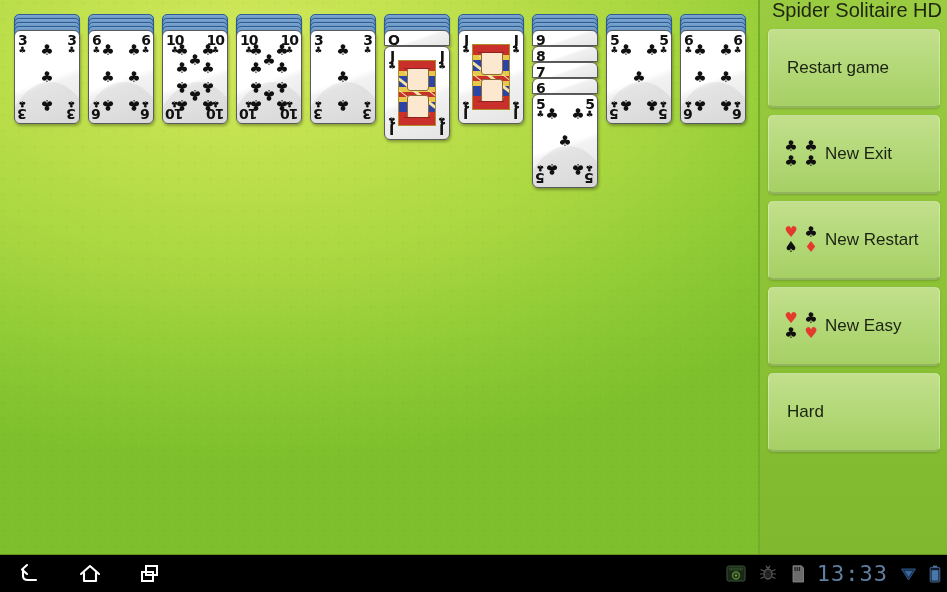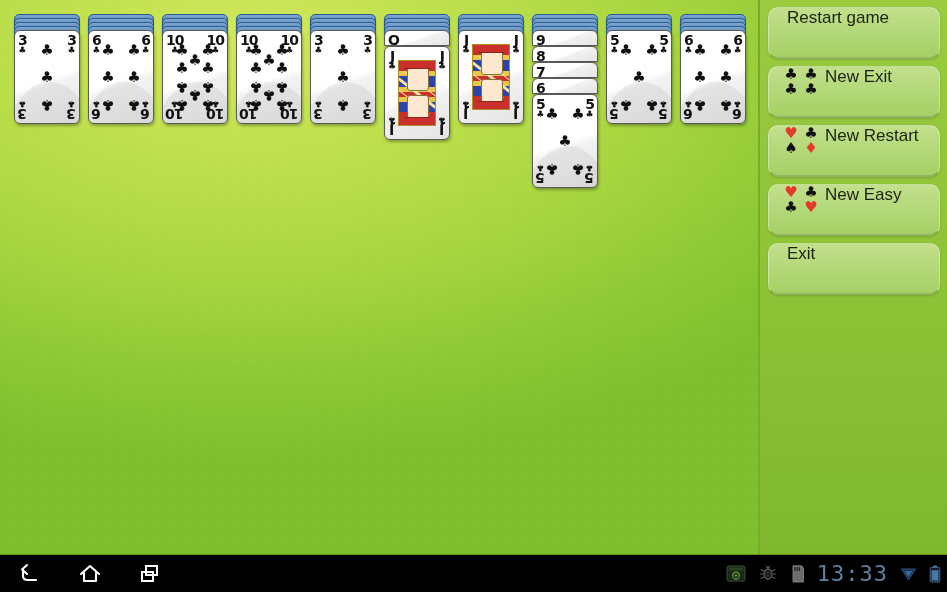--- a/index.html
+++ b/index.html
@@ -174,27 +174,27 @@
   }
   #app-title {
     text-align: right; color: #1d2410;
     font-size: 20px; padding: 0 5px 0 0; margin-top: -1px;
     white-space: nowrap;
     font-family: "Liberation Sans", sans-serif;
   }
   .menu-btn {
     position: relative;
     margin: 7px 7px 0 8px;
-    height: 52px;
-    border-radius: 10px;
+    height: 79px;
+    border-radius: 5px;
     background: linear-gradient(180deg, #c3df8c 0%, #b4d97a 45%, #a6d065 100%);
     border: 1px solid rgba(255,255,255,0.35);
     border-bottom: 2px solid rgba(90,130,40,0.45);
     box-sizing: border-box;
-    display: flex; align-items: flex-start;
+    display: flex; align-items: center;
     box-shadow: 0 1px 2px rgba(60,90,25,0.3);
     cursor: pointer;
   }
   .menu-btn .label {
     color: #1b2210; font-size: 17px;
     font-family: "Liberation Sans", sans-serif;
   }
   .menu-btn.text-only .label { padding-left: 18px; }
   .suit-icon {
     width: 40px; margin-left: 12px; margin-right: 4px;
@@ -653,20 +653,21 @@
         <div class="back-motif"></div>
       </div>
       <div class="stock-card" style="left: 68px; z-index: 6;">
         <div class="back-frame"></div>
         <div class="back-frame2"></div>
         <div class="back-motif"></div>
       </div>
     </div>
 
   <div id="panel">
+    <div id="app-title">Spider Solitaire HD</div>
     <div id="menu-list">
         <div class="menu-btn text-only">
           <span class="label">Restart game</span>
         </div>
         <div class="menu-btn">
           <span class="suit-icon">
             <span style="color: rgb(17, 17, 17);">♣</span>
             <span style="color: rgb(17, 17, 17);">♣</span>
             <span style="color: rgb(17, 17, 17);">♣</span>
             <span style="color: rgb(17, 17, 17);">♣</span>
@@ -685,21 +686,21 @@
         <div class="menu-btn">
           <span class="suit-icon">
             <span style="color: rgb(226, 59, 46);">♥</span>
             <span style="color: rgb(17, 17, 17);">♣</span>
             <span style="color: rgb(17, 17, 17);">♣</span>
             <span style="color: rgb(226, 59, 46);">♥</span>
           </span>
           <span class="label">New Easy</span>
         </div>
         <div class="menu-btn text-only">
-          <span class="label">Exit</span>
+          <span class="label">Hard</span>
         </div>
       </div>
   </div>
 
   <div id="navbar">
     <div class="nav-btn">
       <svg width="26" height="22" viewBox="0 0 26 22" aria-hidden="true">
         <path d="M6 6 L6 13 Q6 17 11 17 L19 17" fill="none" stroke="#fff" stroke-width="2.1" stroke-linecap="round" stroke-linejoin="round"></path>
         <path d="M10 2 L5 6.5 L10 11" fill="none" stroke="#fff" stroke-width="2.1" stroke-linecap="round" stroke-linejoin="round"></path>
       </svg>

